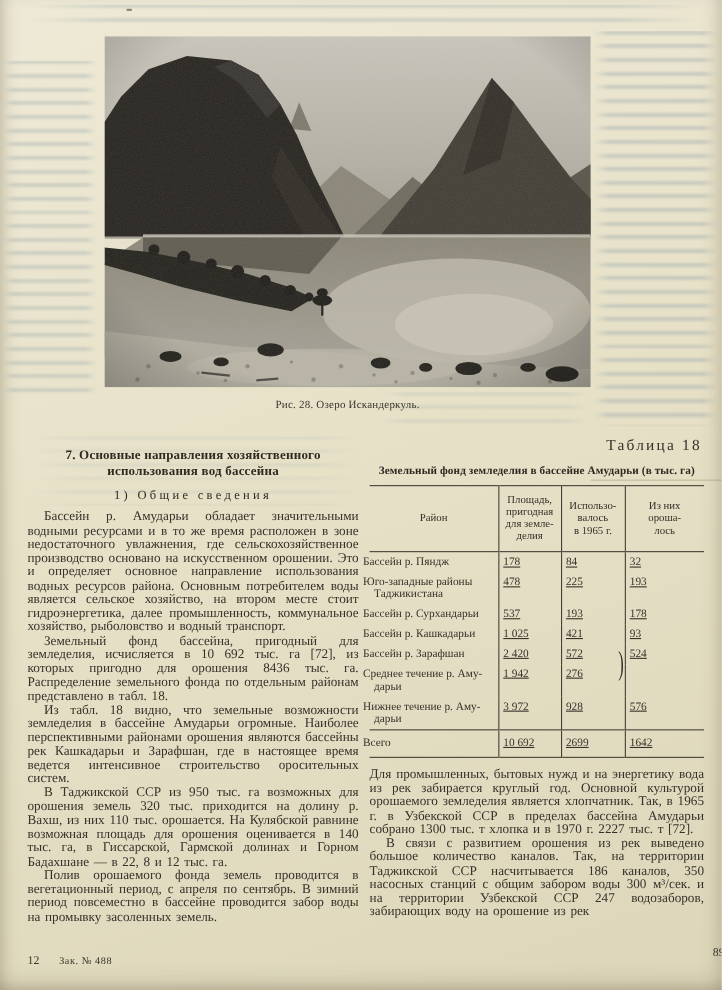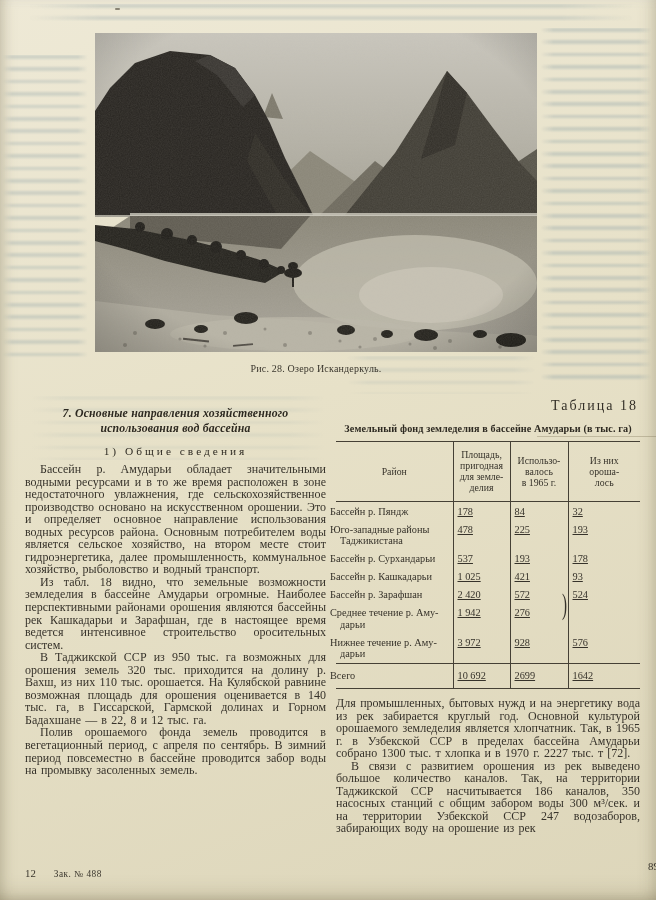--- a/index.html
+++ b/index.html
@@ -39,21 +39,21 @@
   .photo{position:absolute;left:95px;top:33px;width:442px;height:319px;z-index:1;display:block;}
   .caption{
     position:absolute;left:95px;top:363px;width:442px;z-index:1;
     text-align:center;font-size:10px;color:#3a362d;letter-spacing:.2px;
   }
   
   .col-left{position:absolute;left:25px;top:400px;width:301px;z-index:1;color:#36322a;}
   .col-right{position:absolute;left:336px;top:398px;width:304px;z-index:1;color:#36322a;}
   h2.sect{
     margin:6px 0 0;font-size:11.8px;font-weight:bold;text-align:center;
-    line-height:15px;color:#2d2921;letter-spacing:.2px;font-style:italic;
+    line-height:15px;color:#2d2921;letter-spacing:.2px;
   }
   .subhead{
     margin-top:9px;text-align:center;font-size:11.4px;letter-spacing:3px;color:#2f2b23;
   }
   .paras{margin-top:6px;}
   .paras p{
     margin:0;font-size:12px;line-height:12.55px;text-align:justify;
     text-indent:15px;word-spacing:1.2px;color:#36322a;
   }
   .col-right .paras{margin-top:8px;}
@@ -197,20 +197,21 @@
     <rect x="0" y="0" width="442" height="319" fill="url(#vig)"></rect>
   </svg>
 
   <div class="caption">Рис. 28. Озеро Искандеркуль.</div>
 
   <div class="col-left">
     <h2 class="sect"><span>7. Основные направления хозяйственного</span><br><span>использования вод бассейна</span></h2>
     <div class="subhead">1) Общие сведения</div>
     <div class="paras">
         <p>Бассейн р. Амударьи обладает значительными водными ресурсами и в то же время расположен в зоне недостаточного увлажнения, где сельскохозяйственное производство основано на искусственном орошении. Это и определяет основное направление использования водных ресурсов района. Основным потребителем воды является сельское хозяйство, на втором месте стоит гидроэнергетика, далее промышленность, коммунальное хозяйство, рыболовство и водный транспорт.</p>
+        <p>Земельный фонд бассейна, пригодный для земледелия, исчисляется в 10 692 тыс. га [72], из которых пригодно для орошения 8436 тыс. га. Распределение земельного фонда по отдельным районам представлено в табл. 18.</p>
         <p>Из табл. 18 видно, что земельные возможности земледелия в бассейне Амударьи огромные. Наиболее перспективными районами орошения являются бассейны рек Кашкадарьи и Зарафшан, где в настоящее время ведется интенсивное строительство оросительных систем.</p>
         <p>В Таджикской ССР из 950 тыс. га возможных для орошения земель 320 тыс. приходится на долину р. Вахш, из них 110 тыс. орошается. На Кулябской равнине возможная площадь для орошения оценивается в 140 тыс. га, в Гиссарской, Гармской долинах и Горном Бадахшане — в 22, 8 и 12 тыс. га.</p>
         <p>Полив орошаемого фонда земель проводится в вегетационный период, с апреля по сентябрь. В зимний период повсеместно в бассейне проводится забор воды на промывку засоленных земель.</p>
       </div>
   </div>
 
   <div class="col-right">
     <div class="tbl-label">Таблица 18</div>
     <div class="tbl-title">Земельный фонд земледелия в бассейне Амударьи (в тыс. га)</div>
     <table class="fund">

